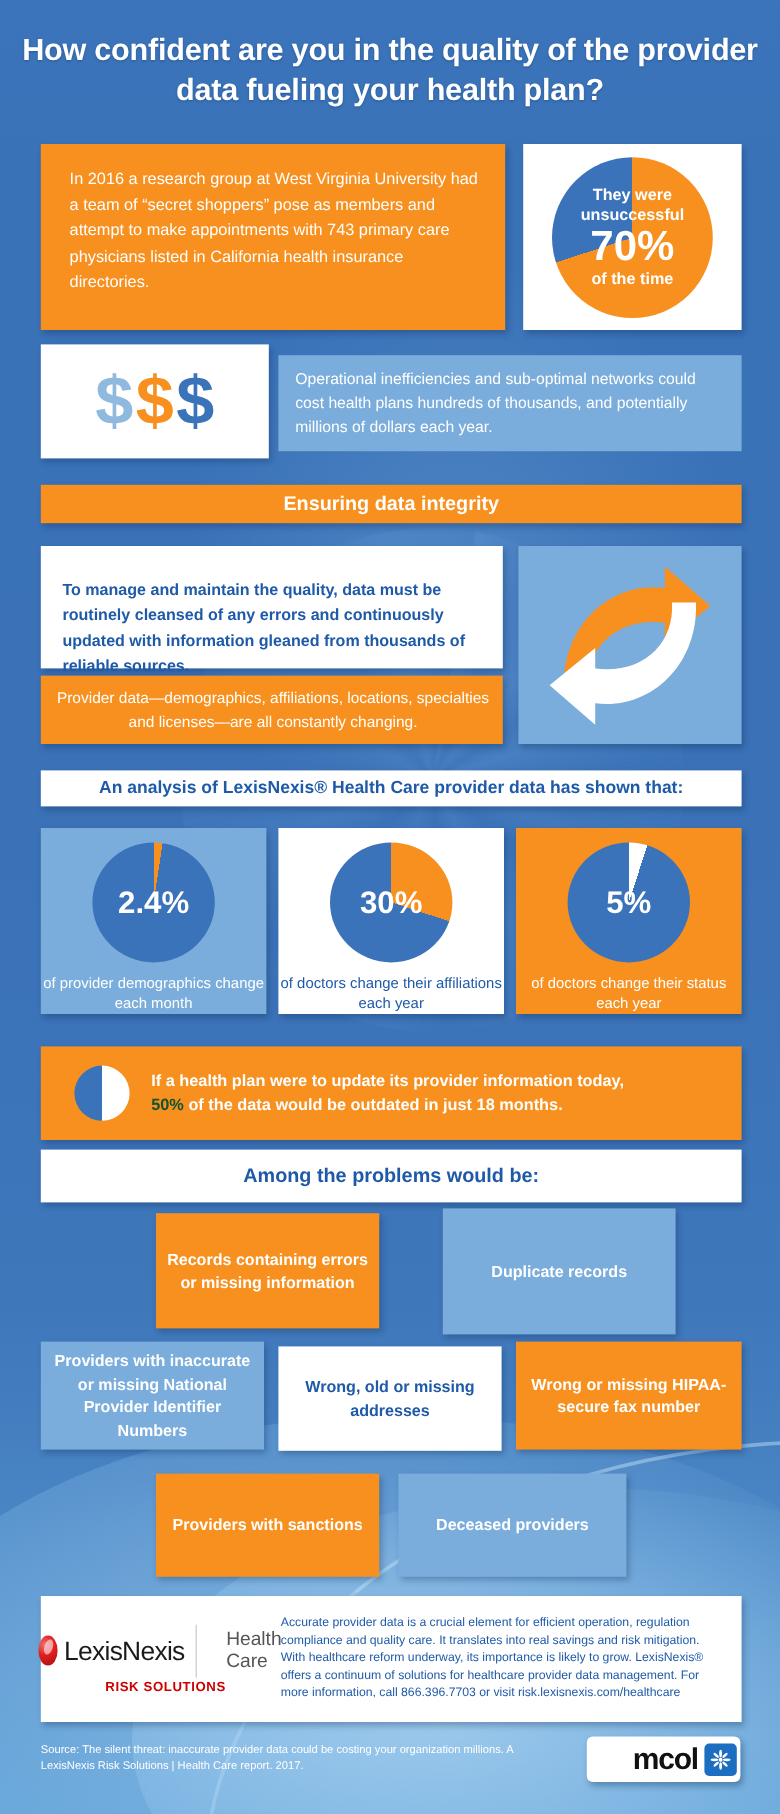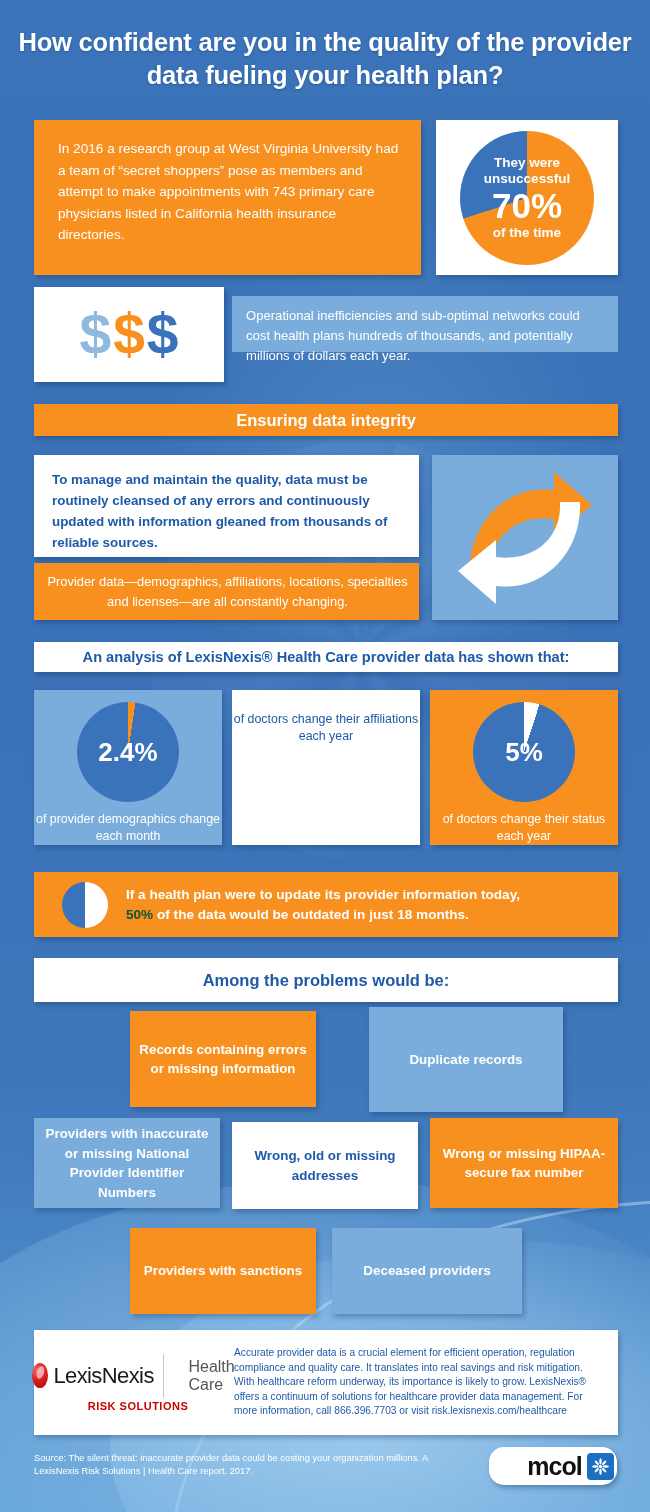--- a/index.html
+++ b/index.html
@@ -110,34 +110,34 @@
   
   #dollars-card {
     left: 34px; top: 287px; width: 190px; height: 95px;
     display: flex; align-items: center; justify-content: center; gap: 2px;
     font-size: 57px; font-weight: bold; line-height: 57px;
   }
   .d1 { color: #8fb9de; }
   .d2 { color: #f7901e; }
   .d3 { color: #3a73b9; }
   #dollars-text {
-    left: 232px; top: 296px; width: 386px; height: 56px;
+    left: 232px; top: 296px; width: 386px; height: 80px;
     padding: 10px 12px 0 14px;
     color: #ffffff; font-size: 13.1px; line-height: 20px; font-weight: 500;
   }
 
   
   #integrity-bar {
     left: 34px; top: 404px; width: 584px; height: 32px;
     display: flex; align-items: center; justify-content: center;
     color: #ffffff; font-size: 16.5px; font-weight: bold;
   }
   #manage-box {
     left: 34px; top: 455px; width: 385px; height: 102px;
-    padding: 14px 16px 0 18px;
+    padding: 26px 16px 0 18px;
     color: #1f5aa8; font-size: 13.4px; line-height: 21px; font-weight: bold;
   }
   #provider-box {
     left: 34px; top: 563px; width: 385px; height: 57px;
     padding: 9px 10px 0 12px;
     color: #ffffff; font-size: 12.9px; line-height: 20px; font-weight: 500;
     text-align: center;
   }
   #arrows-card {
     left: 432px; top: 455px; width: 186px; height: 165px;
@@ -170,21 +170,21 @@
   .stat-cap {
     margin-top: 9px; text-align: center;
     font-size: 12.4px; line-height: 17px; font-weight: 500;
   }
   #stat-0 .stat-cap { color: #ffffff; }
   #stat-1 .stat-cap { color: #1f5aa8; }
   #stat-2 .stat-cap { color: #ffffff; }
 
   
   #half-banner {
-    left: 34px; top: 872px; width: 584px; height: 65px;
+    left: 34px; top: 872px; width: 584px; height: 78px;
     display: flex; align-items: center; gap: 18px; padding-left: 28px;
   }
   #half-pie {
     width: 46px; height: 46px; border-radius: 50%; flex: 0 0 46px;
     background: linear-gradient(to right, #3a73b9 0 50%, #ffffff 50% 100%);
   }
   #half-text {
     color: #ffffff; font-size: 13.6px; line-height: 20px; font-weight: bold;
   }
   #half-text .hl { color: #14532d; }
@@ -242,21 +242,21 @@
     color: #1f5aa8; font-size: 10.2px; line-height: 14.6px; font-weight: 500;
   }
 
   
   #source {
     position: absolute; left: 34px; top: 1452px; width: 420px;
     color: #ffffff; font-size: 9.3px; line-height: 13px; font-weight: 500;
   }
   #mcol {
     position: absolute; left: 489px; top: 1447px; width: 128px; height: 38px;
-    background: #ffffff; border-radius: 15px;
+    background: #ffffff; border-radius: 5px;
     display: flex; align-items: center; justify-content: center; gap: 5px;
     box-shadow: 2px 3px 5px rgba(10,40,80,.35);
     padding-left: 35px;
   }
   #mcol-word { font-size: 25px; font-weight: bold; color: #111111; letter-spacing: -1px; }
   #mcol-badge {
     width: 27px; height: 27px; border-radius: 4px; background: #1c6fc0;
     display: flex; align-items: center; justify-content: center;
   }
 </style>
@@ -319,20 +319,23 @@
   </div>
 
   <div class="stat-card ltblue shadow" id="stat-0">
     <div class="stat-pie" id="spie-0">
       <div class="stat-val">2.4%</div>
     </div>
     <div class="stat-cap">of provider demographics change each month</div>
   </div>
 
   <div class="stat-card white shadow" id="stat-1">
+    <div class="stat-pie" id="spie-1">
+      <div class="stat-val">30%</div>
+    </div>
     <div class="stat-cap">of doctors change their affiliations each year</div>
   </div>
 
   <div class="stat-card orange shadow" id="stat-2">
     <div class="stat-pie" id="spie-2">
       <div class="stat-val">5%</div>
     </div>
     <div class="stat-cap">of doctors change their status each year</div>
   </div>
 

